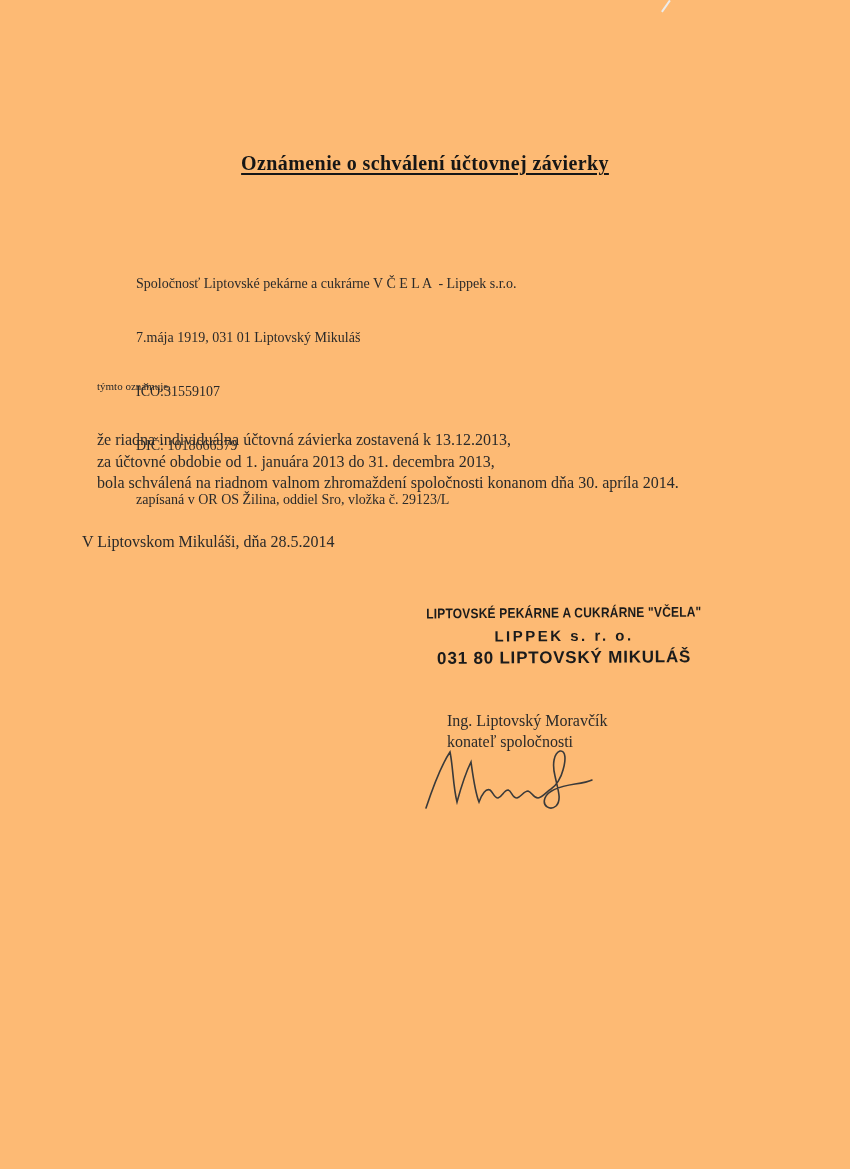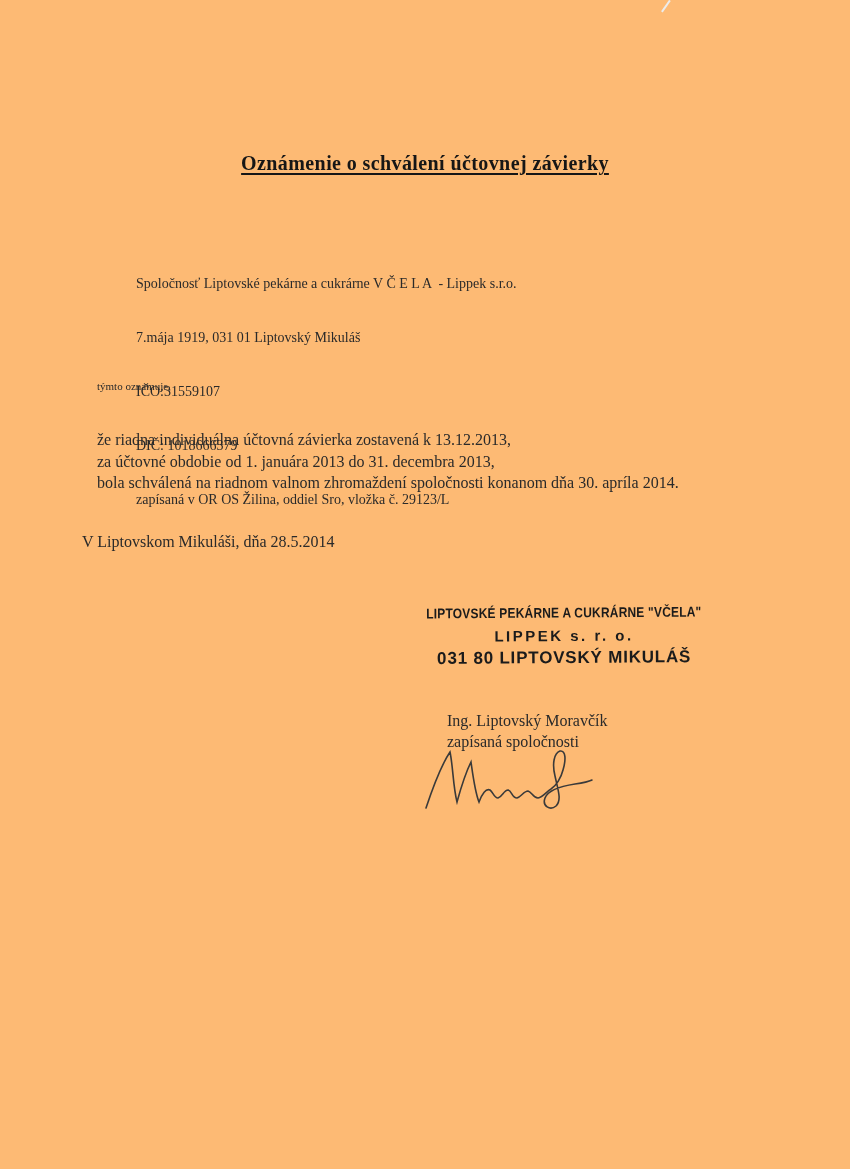--- a/index.html
+++ b/index.html
@@ -141,21 +141,21 @@
   <div class="place-date">V Liptovskom Mikuláši, dňa 28.5.2014</div>
 
   <div class="stamp">
     <div class="stamp-line1">LIPTOVSKÉ PEKÁRNE A CUKRÁRNE "VČELA"</div>
     <div class="stamp-line2">LIPPEK s. r. o.</div>
     <div class="stamp-line3">031 80 LIPTOVSKÝ MIKULÁŠ</div>
   </div>
 
   <div class="signatory">
     <div>Ing. Liptovský Moravčík</div>
-    <div>zapísaná spoločnosti</div>
+    <div>konateľ spoločnosti</div>
   </div>
 
   <svg class="signature" viewBox="0 0 180 72" xmlns="http://www.w3.org/2000/svg">
     <path d="M6 64
              C12 46 22 20 30 8
              C33 22 33 42 37 58
              C42 40 47 26 51 18
              C53 32 55 48 59 58
              C62 50 66 44 70 46
              C73 48 74 54 78 54

